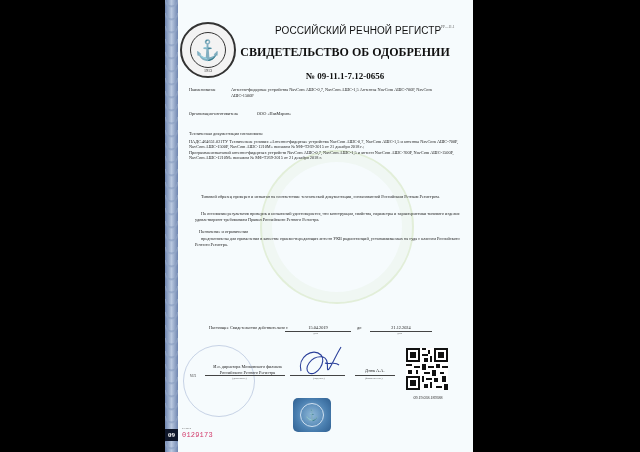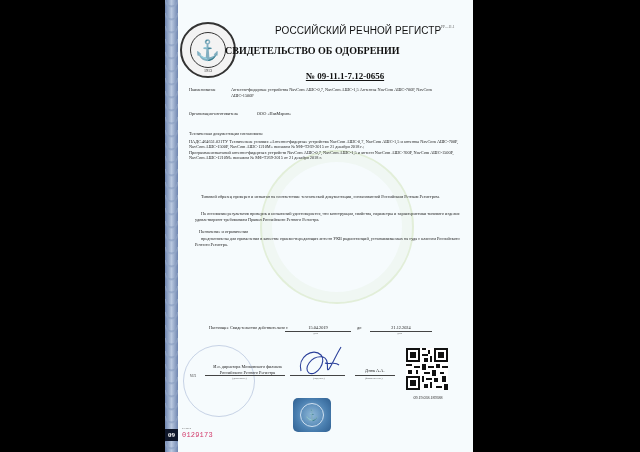--- a/index.html
+++ b/index.html
@@ -16,23 +16,23 @@
     border-radius:50%; border:2px solid rgba(190,215,150,0.35);
     box-shadow: inset 0 0 0 10px rgba(200,225,170,0.12); }
   .abs { position:absolute; }
   .seal { left:15px; top:22px; width:52px; height:52px; border-radius:50%;
     border:2px solid #333; background:#f3f3f3; display:flex; align-items:center; justify-content:center; }
   .seal-inner { width:34px; height:34px; border-radius:50%; border:1px solid #333;
     display:flex; align-items:center; justify-content:center; font-size:20px; color:#111; }
   .seal-text { position:absolute; bottom:3px; width:100%; text-align:center; font-size:4px; color:#222; }
   .registry { left:110px; top:25px; font-family:"Liberation Sans", sans-serif; font-size:10px; color:#111; letter-spacing:0.1px; }
   .form-code { left:276px; top:25px; font-size:3.5px; color:#555; }
-  .title { left:60px; top:45px; width:240px; text-align:left; font-weight:bold; font-size:10px; color:#111; }
+  .title { left:60px; top:45px; width:240px; text-align:center; font-weight:bold; font-size:12px; color:#111; }
   .subtitle { left:60px; top:61px; width:240px; text-align:center; font-weight:bold; font-size:7px; color:#111; }
-  .number { left:60px; top:71px; width:240px; text-align:center; font-weight:bold; font-size:9px; color:#111;text-decoration:underline; }
+  .number { left:60px; top:71px; width:240px; text-align:center; font-weight:bold; font-size:9px; color:#111; }
   .small { font-size:4.3px; color:#222; line-height:5.6px; }
   .name-label { left:24px; top:87px; }
   .name-value { left:66px; top:87px; width:220px; }
   .org-label { left:24px; top:111px; }
   .org-value { left:92px; top:111px; }
   .tech { left:24px; top:131px; width:270px; }
   .p1 { left:30px; top:194px; width:265px; text-indent:6px; }
   .p2 { left:30px; top:211px; width:265px; text-indent:6px; }
   .p3 { left:34px; top:229px; width:265px; }
   .p4 { left:30px; top:236px; width:265px; text-indent:6px; }

